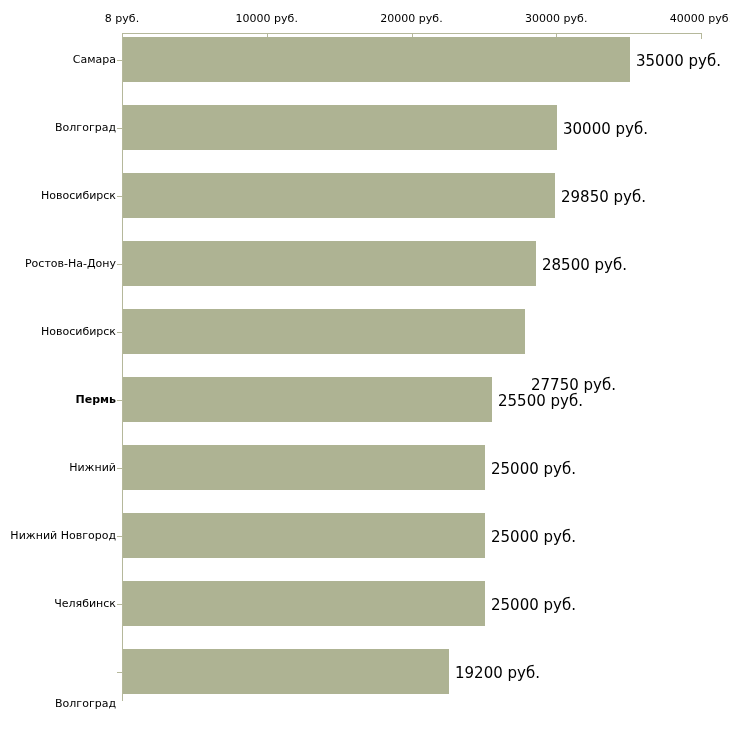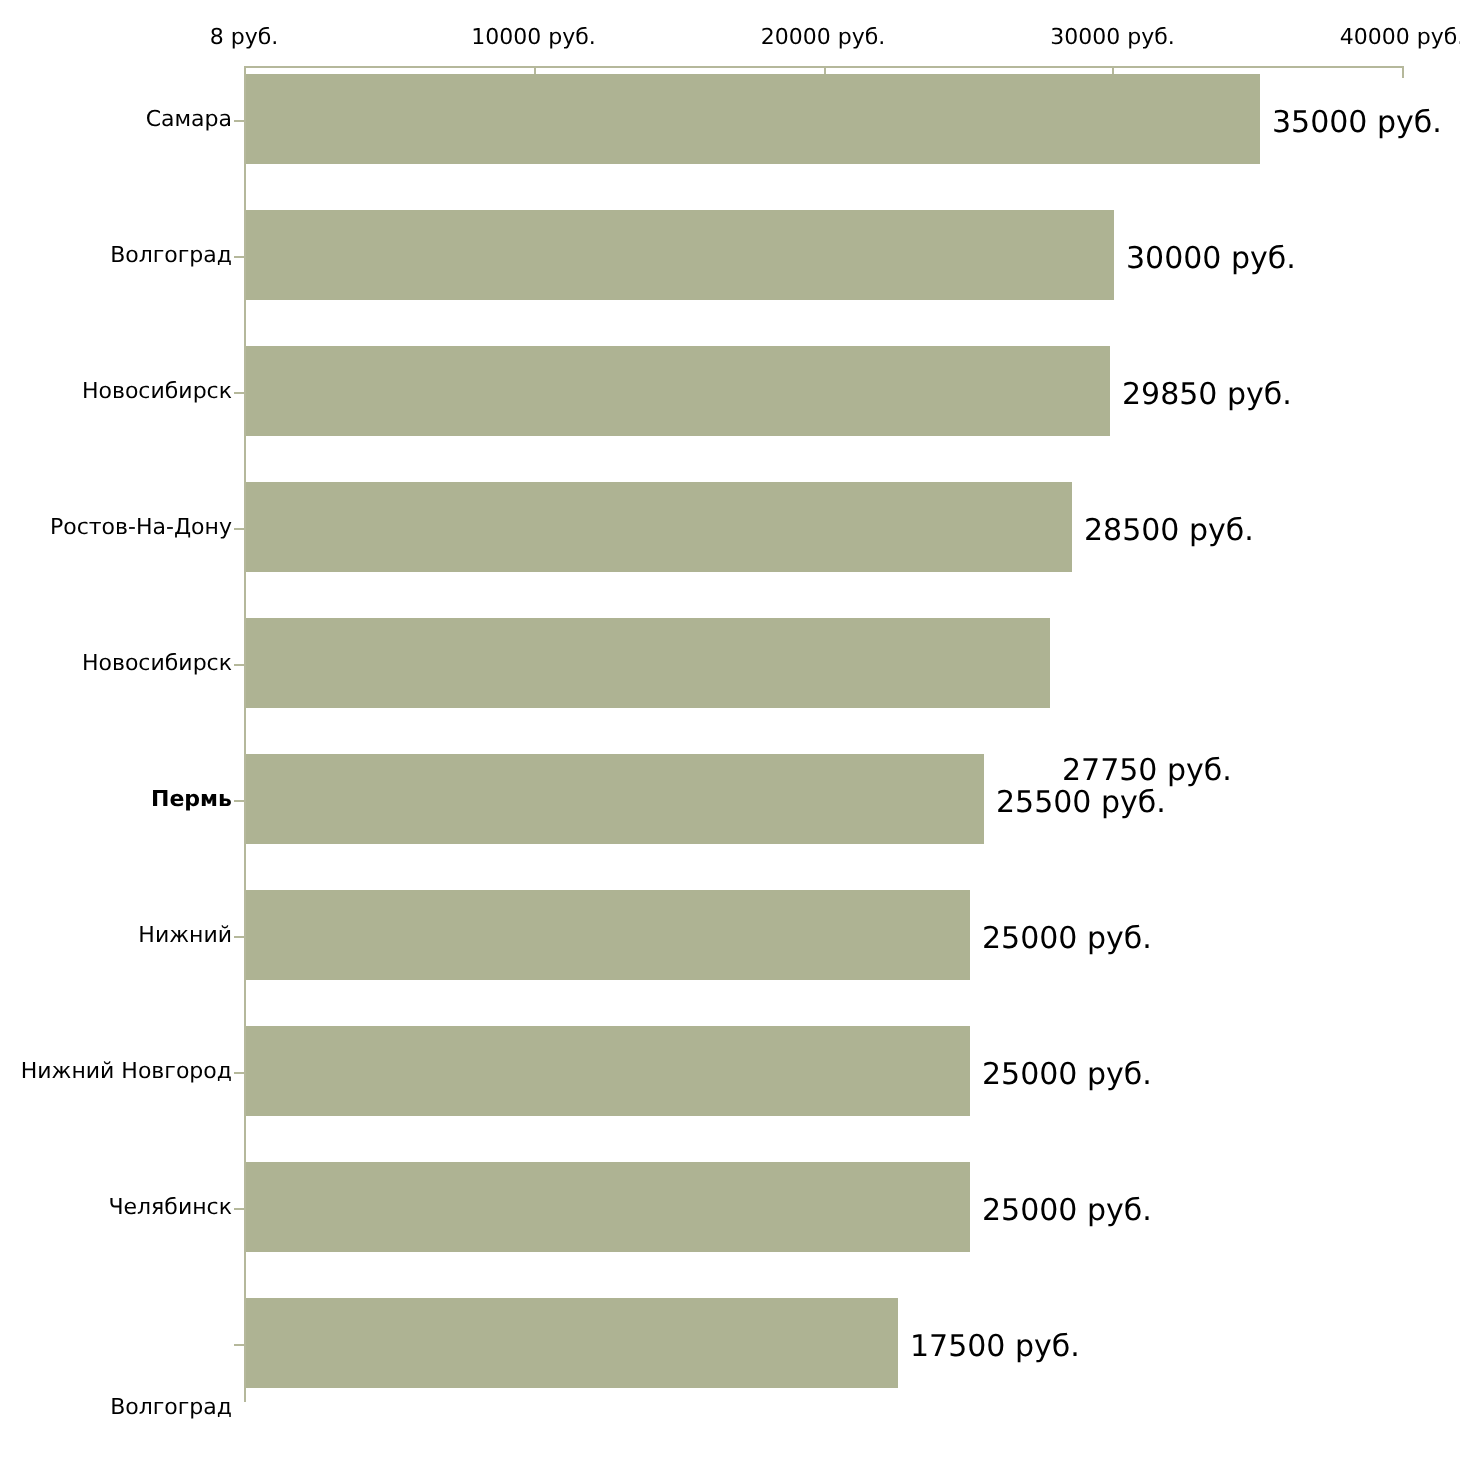--- a/index.html
+++ b/index.html
@@ -164,17 +164,17 @@
       <div class="bar-row" style="top: 0px;">
         <div class="cat-label" style="top: 597.5px;">Челябинск</div>
         <div class="cat-tick" style="top: 603.5px;"></div>
         <div class="bar" title="Челябинск 25000 руб." style="top: 581px; width: 362px; height: 45px; background: rgb(174, 179, 147);"></div>
         <div class="bar-value" style="left: 491px; top: 597.5px;">25000 руб.</div>
       </div>
       <div class="bar-row" style="top: 0px;">
         <div class="cat-label" style="top: 665.5px; margin-top: 32px;">Волгоград</div>
         <div class="cat-tick" style="top: 671.5px;"></div>
         <div class="bar" title="Волгоград 22500 руб." style="top: 649px; width: 326px; height: 45px; background: rgb(174, 179, 147);"></div>
-        <div class="bar-value" style="left: 455px; top: 665.5px;">17500 руб.</div>
+        <div class="bar-value" style="left: 455px; top: 665.5px;">19200 руб.</div>
       </div>
     </div>
 
 </div>
 
 </body></html>

